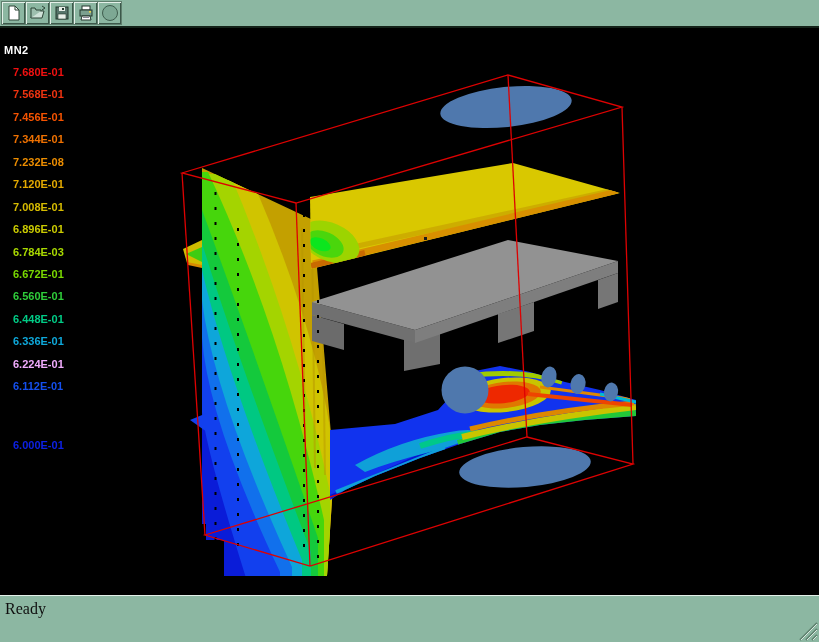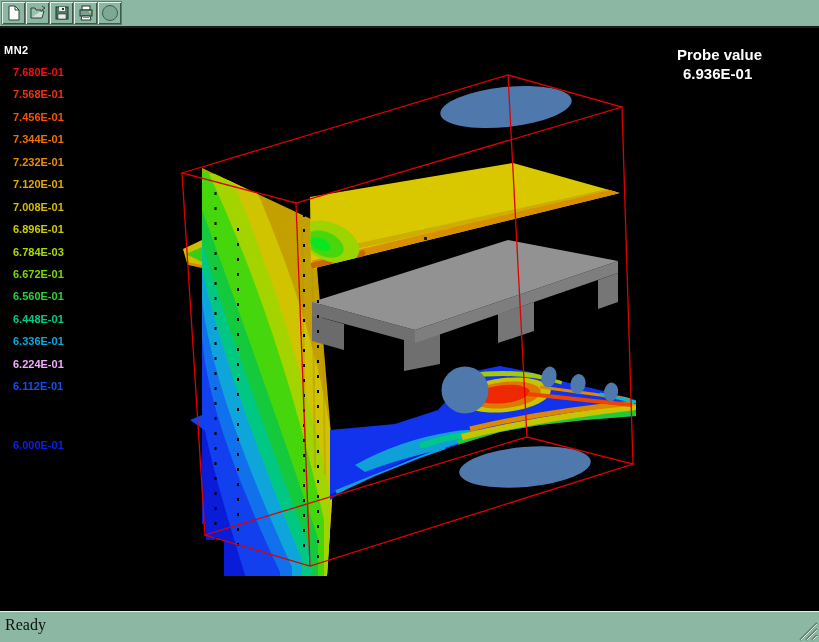--- a/index.html
+++ b/index.html
@@ -16,21 +16,21 @@
          font-family:"Liberation Mono",monospace;font-size:13px;color:#000;padding:0 2px 0 5px;margin-top:48px;}
   
   .viewport{position:absolute;top:28px;left:0;width:819px;height:583px;background:#000;}
   .scene{position:absolute;top:0;left:0;}
   .legend{position:absolute;left:4px;top:16px;color:#fff;font-weight:bold;font-size:11px;}
   .legend-title{height:22px;letter-spacing:.5px;}
   .legend-row{height:22.45px;padding-left:9px;white-space:nowrap;}
   .probe{position:absolute;left:677px;top:17px;color:#fff;font-weight:bold;font-size:15px;line-height:19px;}
   .probe-value{padding-left:6px;}
   
-  .statusbar{position:absolute;left:0;bottom:0;width:819px;height:31px;background:#8cb7a2;
+  .statusbar{position:absolute;left:0;bottom:0;width:819px;height:47px;background:#8cb7a2;
              border-top:1px solid #e4f0e9;box-sizing:border-box;}
   .status-text{position:absolute;left:5px;top:4px;font-family:"Liberation Serif",serif;
                font-size:16px;color:#101010;}
   .grip{position:absolute;right:1px;bottom:1px;}
 </style>
 </head>
 <body>
 
 <div class="window">
 
@@ -264,38 +264,34 @@
         <line x1="296" y1="203" x2="310" y2="566"></line>
       </g>
     </svg>
 
     <div class="legend">
       <div class="legend-title">MN2</div>
       <div class="legend-row" style="color: rgb(240, 16, 16);">7.680E-01</div>
       <div class="legend-row" style="color: rgb(238, 51, 16);">7.568E-01</div>
       <div class="legend-row" style="color: rgb(245, 83, 0);">7.456E-01</div>
       <div class="legend-row" style="color: rgb(239, 113, 0);">7.344E-01</div>
-      <div class="legend-row" style="color: rgb(236, 141, 0);">7.232E-01</div>
+      <div class="legend-row" style="color: rgb(236, 141, 0);">7.232E-08</div>
       <div class="legend-row" style="color: rgb(227, 169, 0);">7.120E-01</div>
       <div class="legend-row" style="color: rgb(214, 187, 0);">7.008E-01</div>
       <div class="legend-row" style="color: rgb(203, 203, 0);">6.896E-01</div>
       <div class="legend-row" style="color: rgb(168, 216, 0);">6.784E-03</div>
       <div class="legend-row" style="color: rgb(121, 216, 0);">6.672E-01</div>
       <div class="legend-row" style="color: rgb(47, 205, 58);">6.560E-01</div>
       <div class="legend-row" style="color: rgb(0, 204, 134);">6.448E-01</div>
       <div class="legend-row" style="color: rgb(14, 168, 218);">6.336E-01</div>
       <div class="legend-row" style="color: #f0abfc;">6.224E-01</div>
       <div class="legend-row" style="color: rgb(20, 79, 238);">6.112E-01</div>
       <div class="legend-row" style="color: rgb(12, 32, 228); margin-top: 36px;">6.000E-01</div>
     </div>
 
-    <div class="probe">
-      <div>Probe value</div>
-      <div class="probe-value">6.936E-01</div>
-    </div>
   </div>
 
   <div class="statusbar">
     <span class="status-text">Ready</span>
     <svg class="grip" width="22" height="22" viewBox="0 0 22 22">
       <g stroke="#5f8370" stroke-width="2">
         <line x1="4" y1="21" x2="21" y2="4"></line>
         <line x1="10" y1="21" x2="21" y2="10"></line>
         <line x1="16" y1="21" x2="21" y2="16"></line>
       </g>

